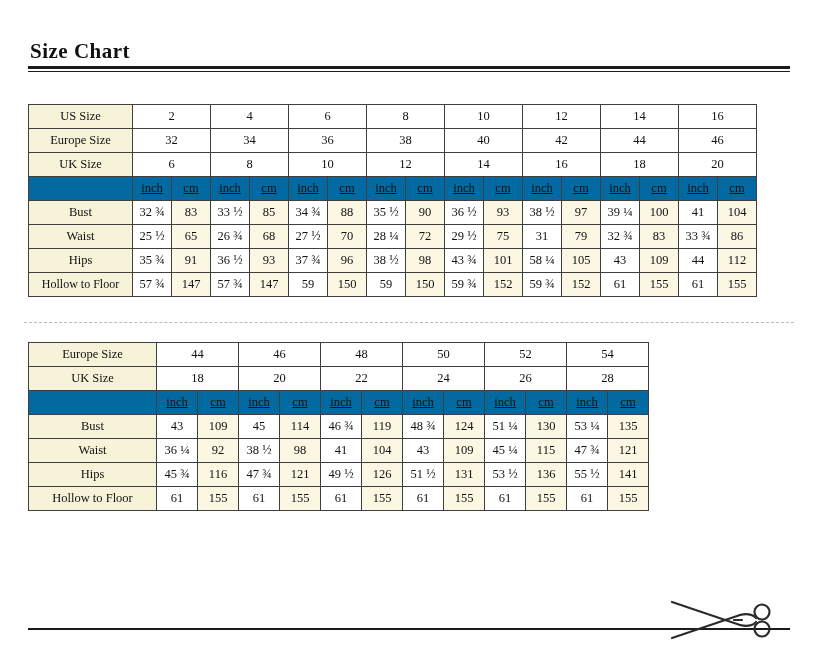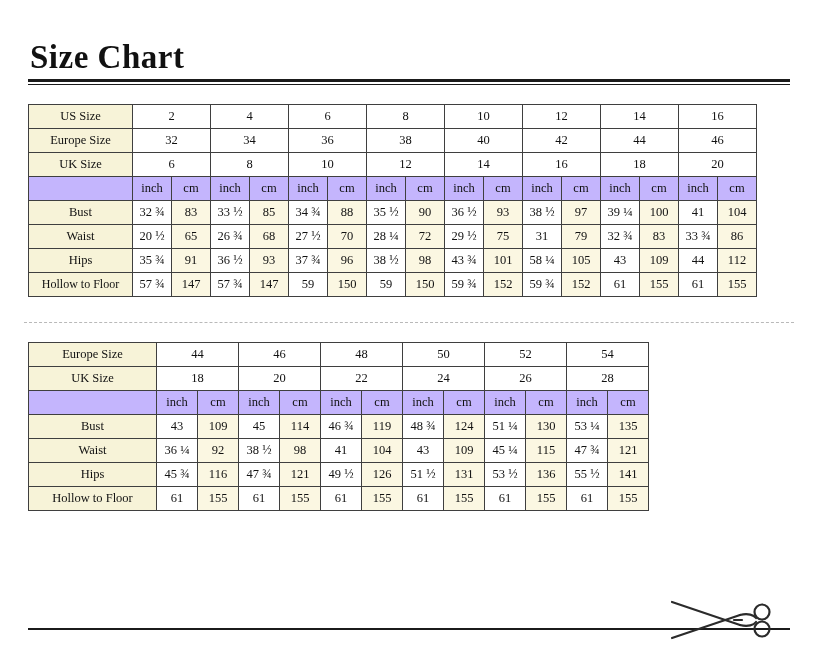--- a/index.html
+++ b/index.html
@@ -23,21 +23,21 @@
 
   
   .title-block {
     position: absolute;
     left: 28px;
     top: 40px;
     width: 762px;
   }
   .main-title {
     font-family: "Liberation Serif", serif;
-    font-size: 33px;
+    font-size: 21px;
     font-weight: bold;
     letter-spacing: 0.5px;
     color: #111111;
     line-height: 1.05;
     margin: 0 0 4px 2px;
   }
   .title-rule {
     width: 762px;
     height: 0;
     border-top: 3px solid #1b1b1b;
@@ -70,22 +70,23 @@
     text-align: left;
     padding-left: 6px;
     font-weight: bold;
     font-size: 13px;
   }
   td.unit {
     font-size: 11.5px;
     font-style: normal;
   }
   tr.unit-row td {
-    background: #c4b5fd;
+    background: #0369a1;
     font-weight: normal;
+    text-decoration: underline;
   }
   td.cm {
     background: #fbf7e2;
   }
   td.inch {
     background: #ffffff;
   }
   tr.unit-row td.cm, tr.unit-row td.inch {
     font-weight: normal;
   }
@@ -234,21 +235,21 @@
           <td class="inch">38 ½</td>
           <td class="cm">97</td>
           <td class="inch">39 ¼</td>
           <td class="cm">100</td>
           <td class="inch">41</td>
           <td class="cm">104</td>
         </tr>
 
         <tr>
           <td class="rowhead">Waist</td>
-          <td class="inch">20 ½</td>
+          <td class="inch">25 ½</td>
           <td class="cm">65</td>
           <td class="inch">26 ¾</td>
           <td class="cm">68</td>
           <td class="inch">27 ½</td>
           <td class="cm">70</td>
           <td class="inch">28 ¼</td>
           <td class="cm">72</td>
           <td class="inch">29 ½</td>
           <td class="cm">75</td>
           <td class="inch">31</td>

